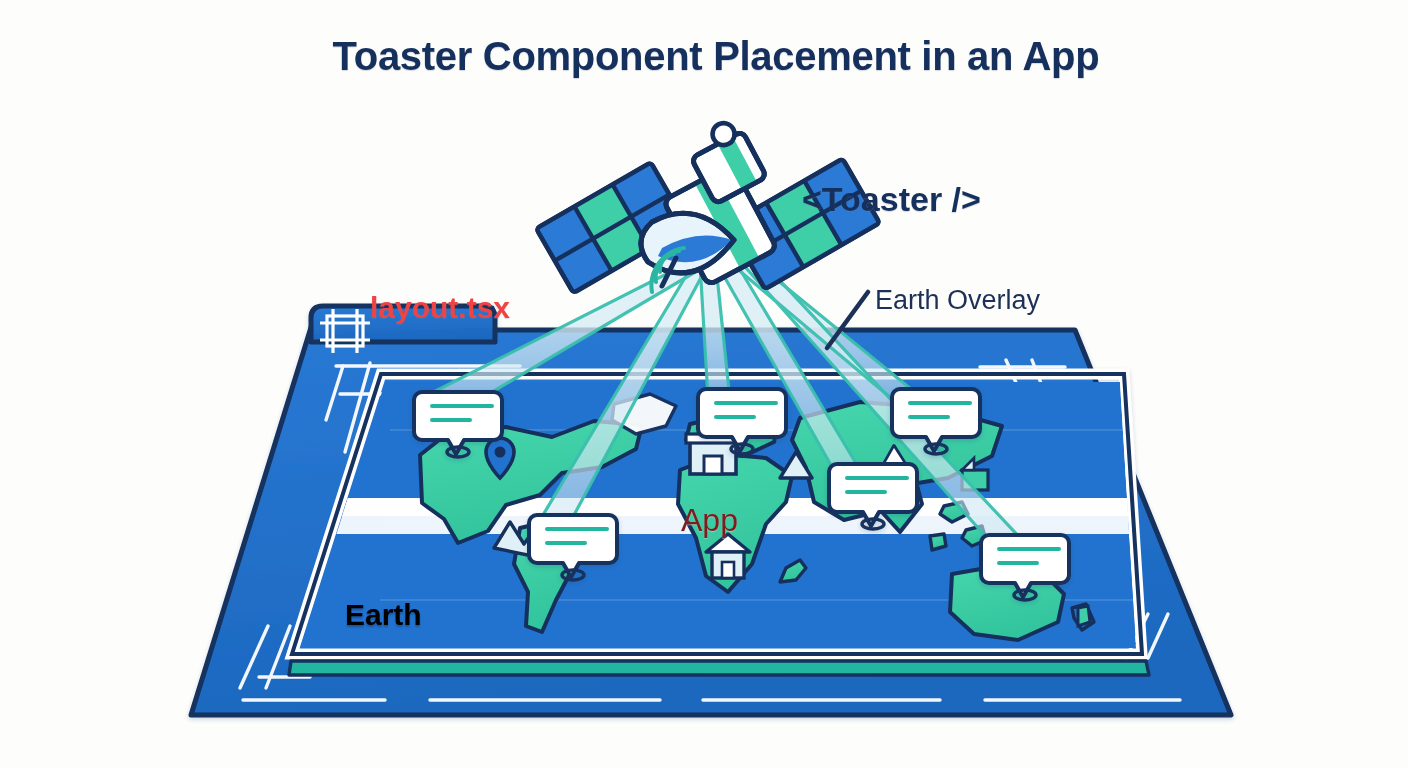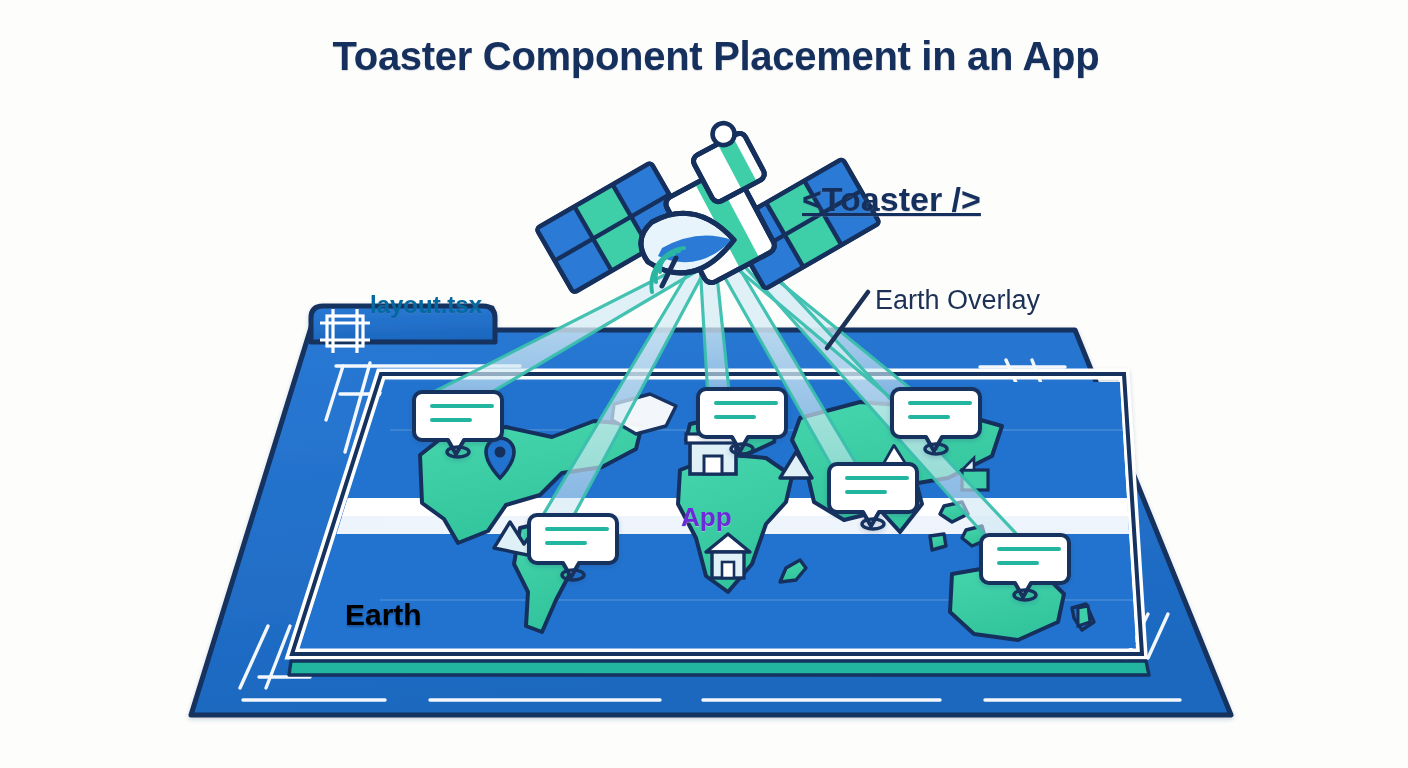--- a/index.html
+++ b/index.html
@@ -17,36 +17,35 @@
     font-family:"Liberation Sans", sans-serif;
     font-size:40px;font-weight:bold;color:#16305e;
     letter-spacing:-0.3px;
     text-shadow:0 1px 1px rgba(120,130,150,.30);
   }
   .lbl{position:absolute;font-family:"Liberation Sans", sans-serif;white-space:nowrap;}
 
   .lbl-toaster{
     left:802px;top:180px;font-size:34px;font-weight:bold;color:#16305e;
     text-shadow:0 1px 1px rgba(120,130,150,.30);
-    text-decoration:underline;
   }
   .lbl-layout{
-    left:370px;top:291px;font-size:24px;font-weight:bold;color:#0369a1;
+    left:370px;top:291px;font-size:30px;font-weight:bold;color:#ef4444;
     text-shadow:0 1px 1px rgba(120,130,150,.28);
     text-align:right;
   }
   .lbl-global{
     left:875px;top:285px;font-size:27px;font-weight:normal;color:#1d3156;
   }
   .lbl-earth{
     left:345px;top:598px;font-size:30px;font-weight:bold;color:#000000;
     text-shadow:0 2px 2px rgba(10,30,70,.35);
   }
   .lbl-app{
-    left:681px;top:502px;font-size:26px;font-weight:bold;color:#6d28d9;
+    left:681px;top:502px;font-size:32px;font-weight:normal;color:#7f1d1d;
     text-shadow:0 1px 1px rgba(200,215,225,.6);
   }
 </style>
 </head>
 <body>
 
 <div id="stage">
 <svg viewBox="0 0 1408 768" xmlns="http://www.w3.org/2000/svg">
   <defs>
     <linearGradient id="gBeam" x1="0" y1="0" x2="0" y2="1">

